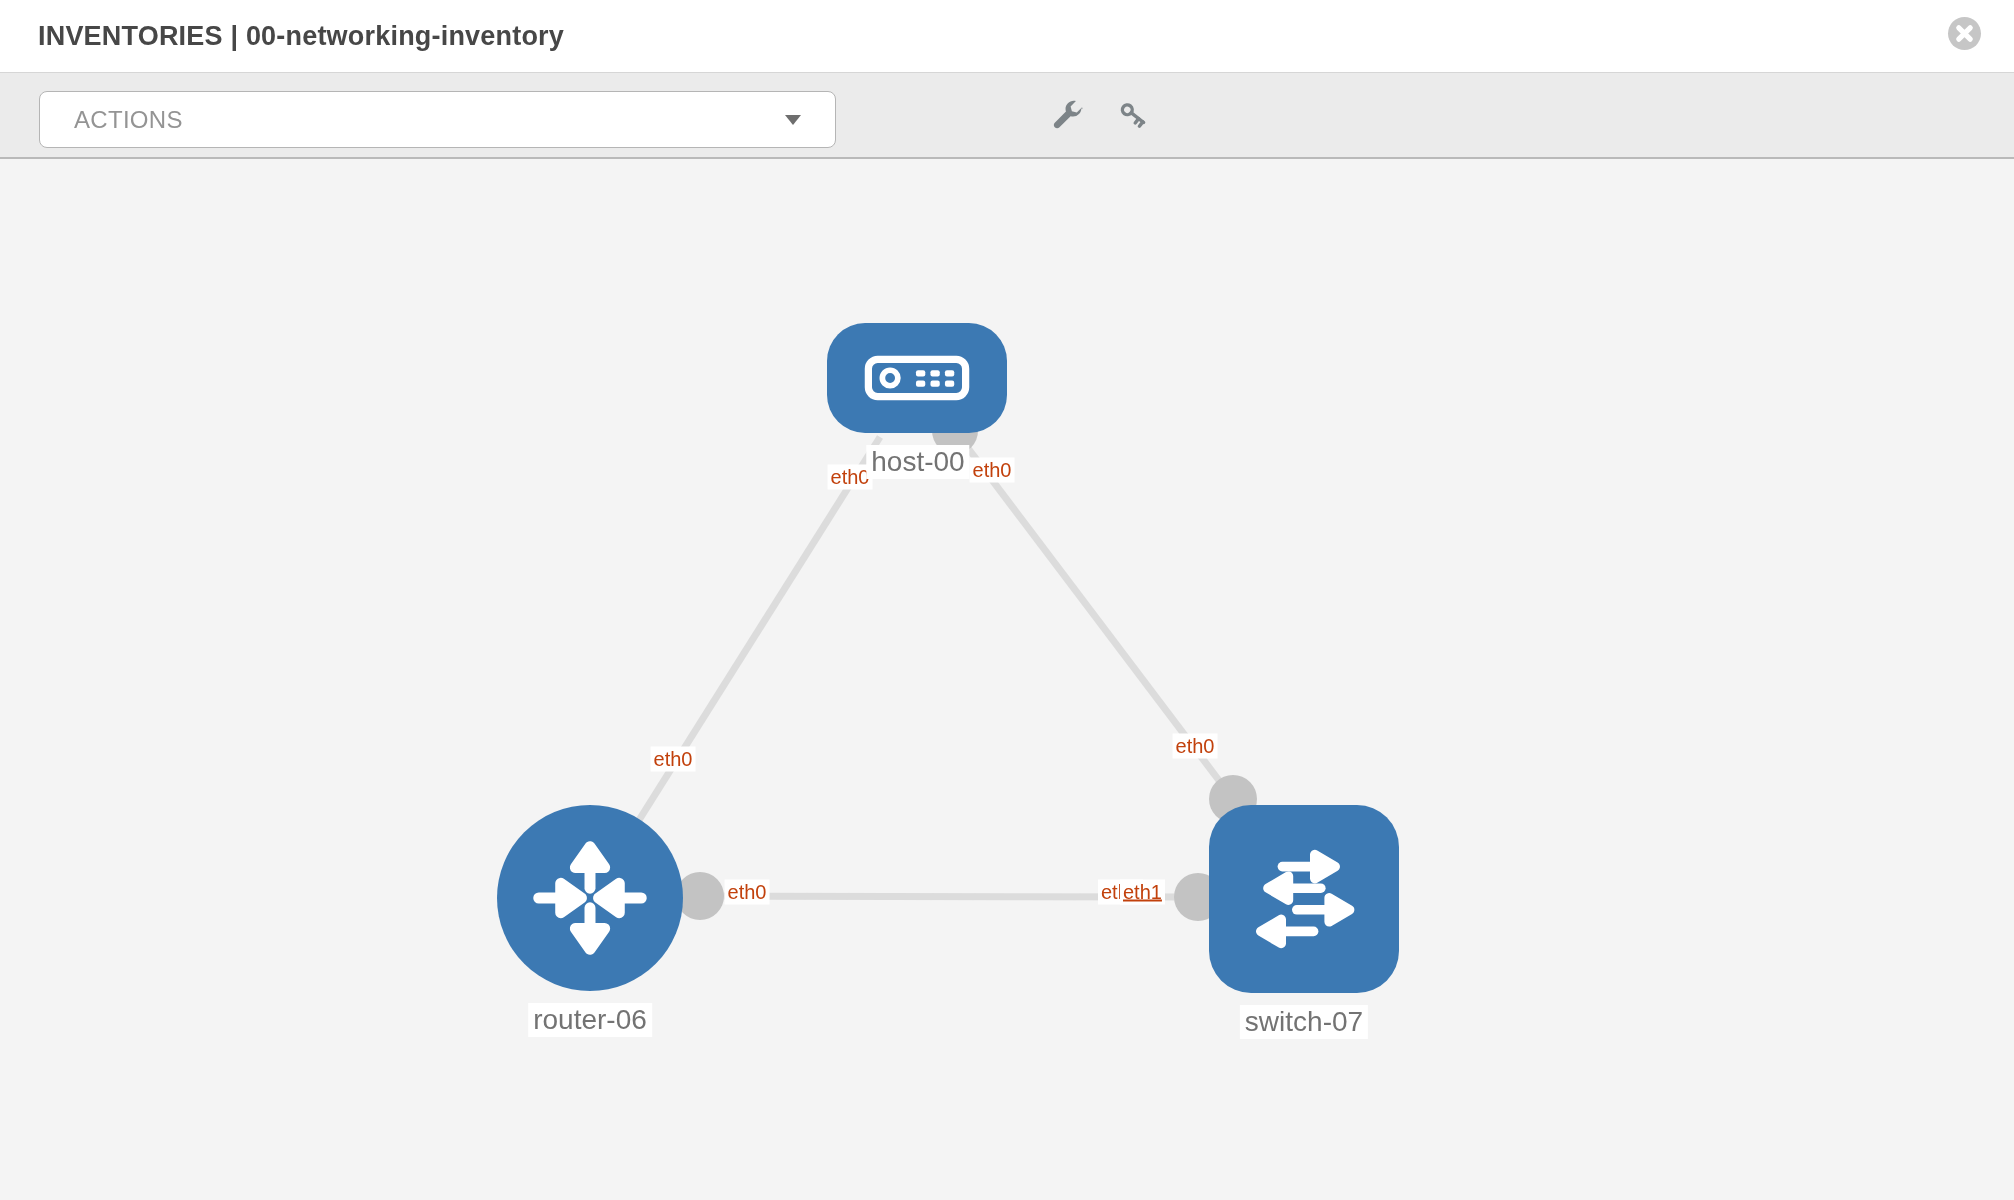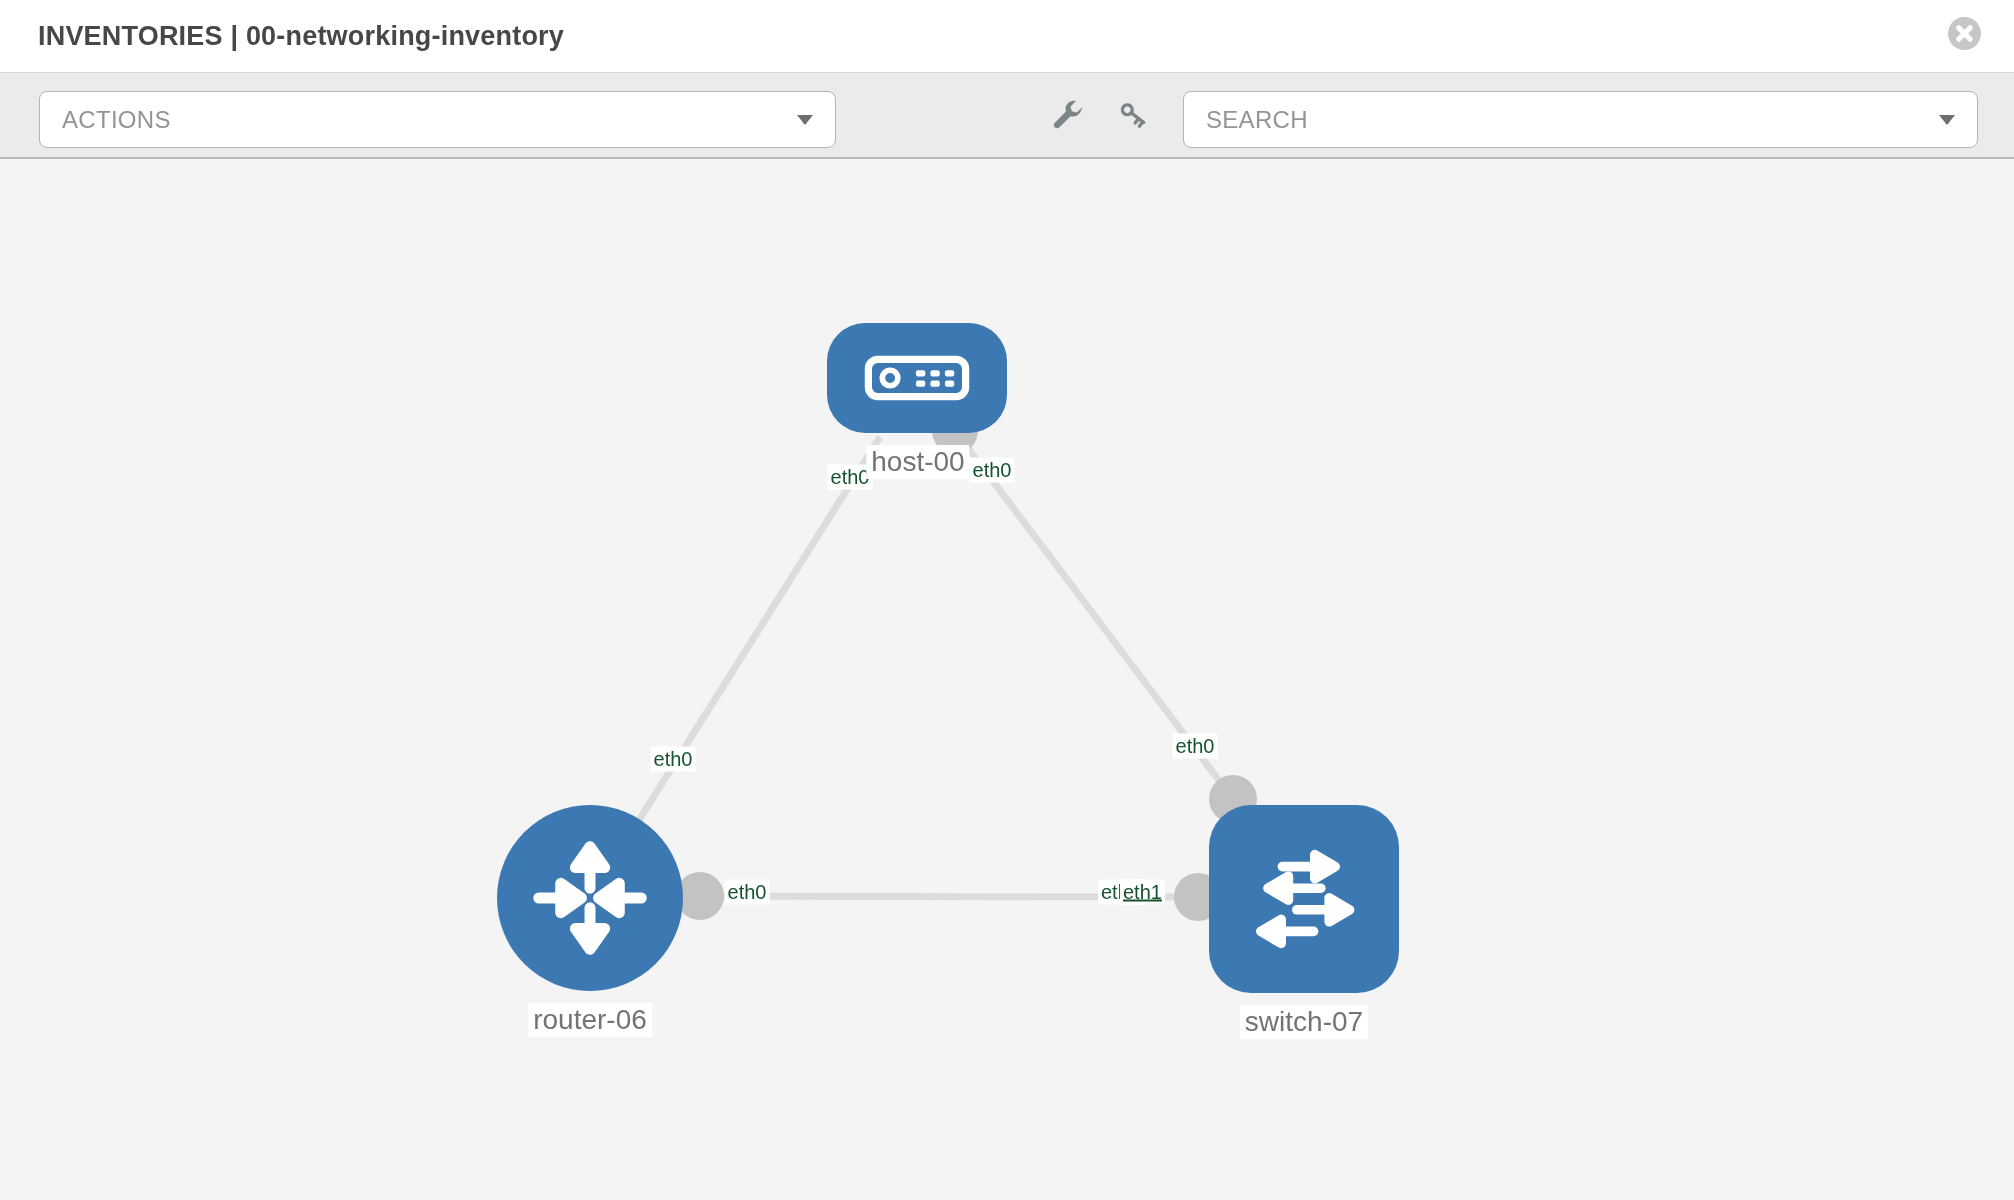--- a/index.html
+++ b/index.html
@@ -12,21 +12,21 @@
     font-size:27px; font-weight:bold; color:#474747; letter-spacing:.2px; }
   .close-btn { position:absolute; right:33px; top:17px; width:33px; height:33px;
     border-radius:50%; background:#c6c6c6; display:flex; align-items:center;
     justify-content:center; cursor:pointer; }
 
   
   .toolbar { position:relative; width:100%; height:87px; background:#ebebeb;
     border-top:1px solid #d6d6d6; border-bottom:2px solid #b9b9b9; }
   .select-box { position:absolute; top:18px; height:57px; background:#fff;
     border:1px solid #b5b5b5; border-radius:8px; display:flex; align-items:center;
-    padding:0 22px; cursor:pointer; }
+    padding:0 34px; cursor:pointer; }
   .select-box .ph { font-size:24px; color:#949494; letter-spacing:.3px; flex:1; }
   .caret { width:0; height:0; border-left:8px solid transparent;
     border-right:8px solid transparent; border-top:10px solid #6e6e6e; }
   .actions-box { left:39px; width:797px; }
   .search-box  { left:1183px; width:795px; }
   .tool-icon-btn { position:absolute; top:50%; transform:translate(-50%,-50%);
     cursor:pointer; display:flex; align-items:center; justify-content:center; }
 
   
   .canvas { position:relative; width:2014px; height:1044px; background:#f4f4f4; }
@@ -34,21 +34,21 @@
 
   .node { position:absolute; background:var(--node-blue,#3c79b3);
     display:flex; align-items:center; justify-content:center; cursor:pointer; }
   .node-host   { left:827px; top:164px; width:180px; height:110px; border-radius:38px; }
   .node-router { left:497px; top:646px; width:186px; height:186px; border-radius:50%; }
   .node-switch { left:1209px; top:646px; width:190px; height:188px; border-radius:42px; }
 
   .node-label { position:absolute; transform:translate(-50%,-50%); background:#fff;
     color:#737373; font-size:28px; padding:1px 5px; white-space:nowrap; z-index:5; }
   .eth-label { position:absolute; transform:translate(-50%,-50%); background:#fff;
-    color:#14532d; font-size:20px; padding:1px 3px; white-space:nowrap; z-index:4; }
+    color:#c2410c; font-size:20px; padding:1px 3px; white-space:nowrap; z-index:4; }
   .eth-abs { transform:translateY(-50%); }
 </style>
 </head>
 <body>
 
 <div class="header">
   <div class="page-title">INVENTORIES | 00-networking-inventory</div>
   <div class="close-btn">
     <svg width="19" height="19" viewBox="0 0 20 20">
       <path d="M4 4 L16 16 M16 4 L4 16" stroke="#ffffff" stroke-width="5.5" stroke-linecap="round" fill="none"></path>
@@ -71,24 +71,20 @@
     <svg width="34" height="34" viewBox="0 0 32 32">
       <g transform="rotate(38 16 16)" fill="none" stroke="#7d8488" stroke-width="3.2" stroke-linecap="round">
         <circle cx="8" cy="16" r="4.6"></circle>
         <path d="M12.8 16 H27.5"></path>
         <path d="M21.5 16 v5.2"></path>
         <path d="M26.5 16 v5.2"></path>
       </g>
     </svg>
   </div>
 
-  <div class="select-box search-box">
-    <span class="ph">SEARCH</span>
-    <span class="caret"></span>
-  </div>
 </div>
 
 <div class="canvas">
 
   <svg class="links-svg" width="2014" height="1044">
 
     <line x1="880" y1="278" x2="590" y2="739" stroke="#dcdcdc" stroke-width="7"></line>
     <line x1="955" y1="272" x2="1233" y2="640" stroke="#dcdcdc" stroke-width="7"></line>
     <line x1="697" y1="737" x2="1198" y2="738" stroke="#dcdcdc" stroke-width="7"></line>
 

